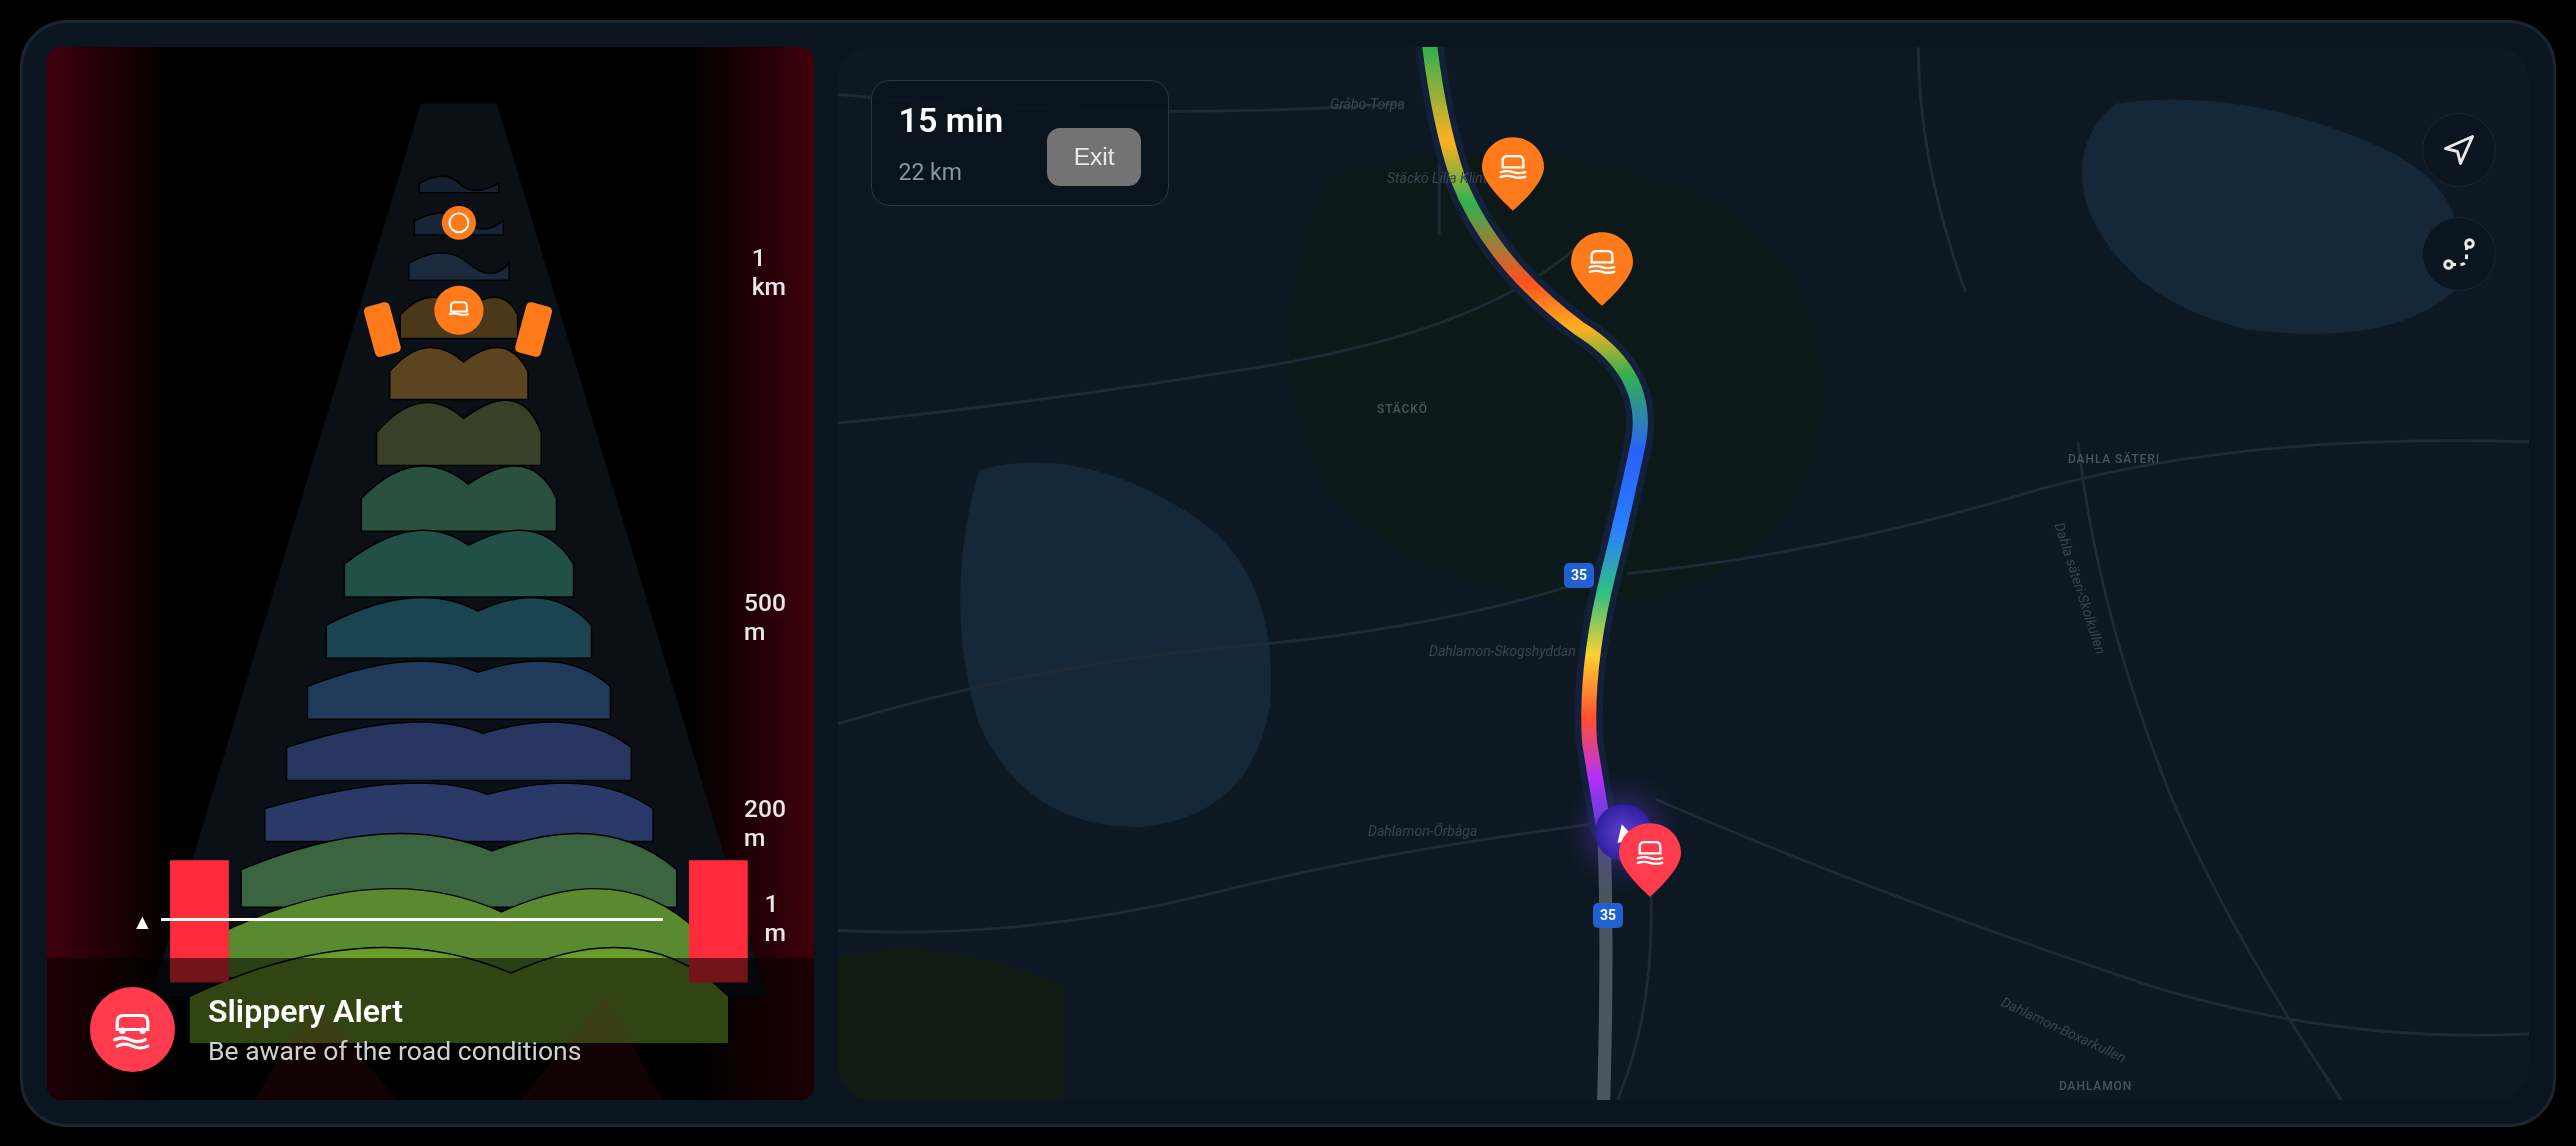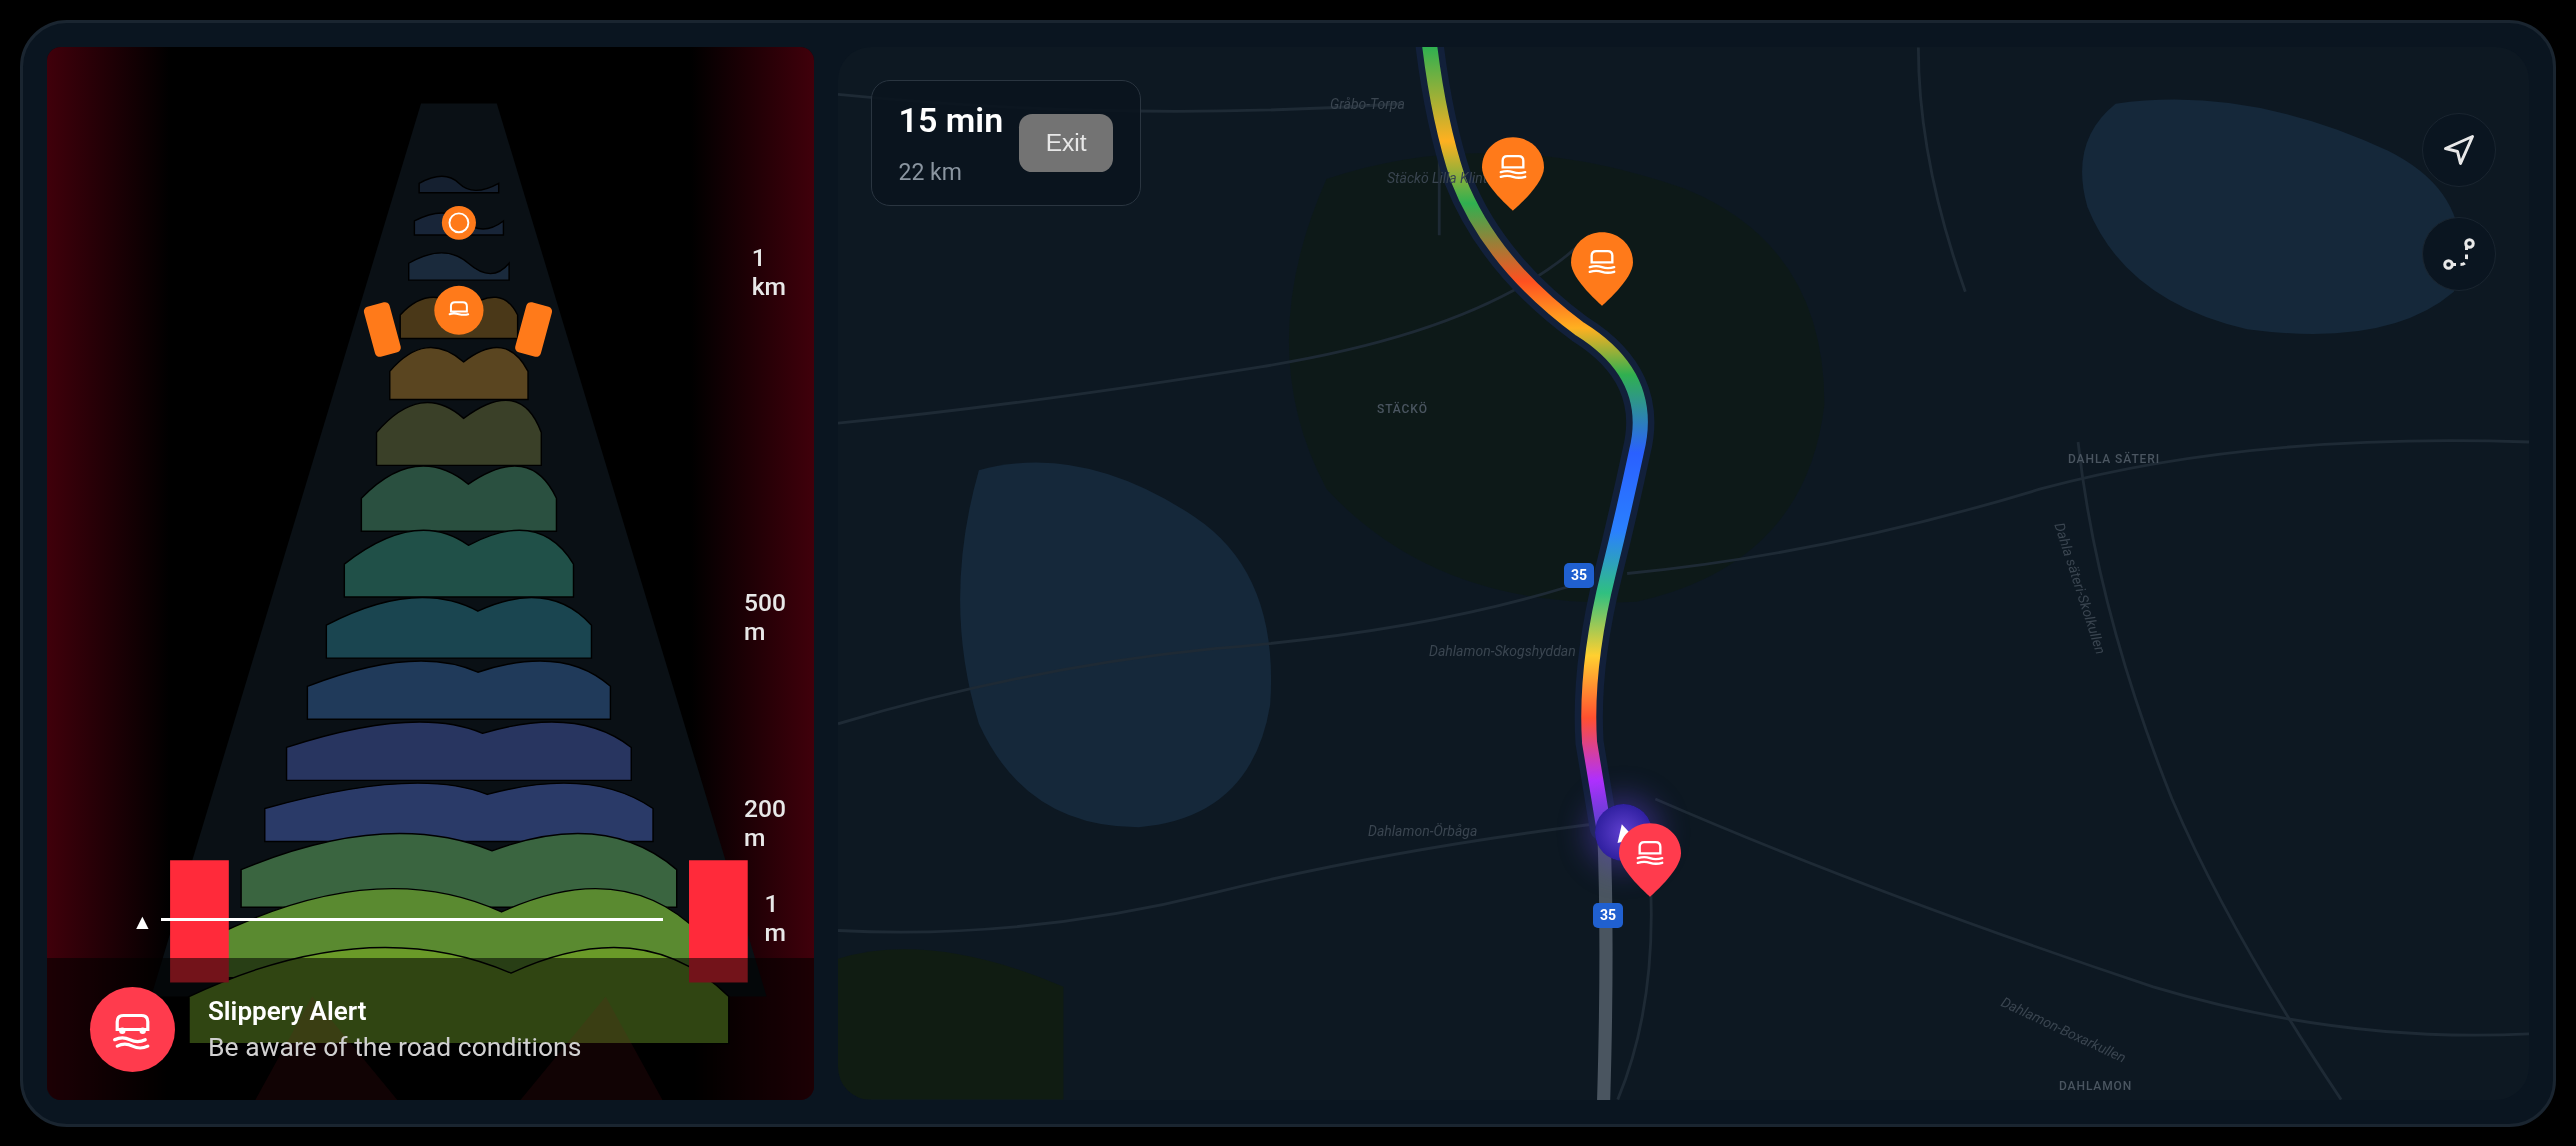--- a/index.html
+++ b/index.html
@@ -81,21 +81,21 @@
     height: 85px;
     border-radius: 50%;
     background: #ff3b4d;
     display: flex;
     align-items: center;
     justify-content: center;
     flex-shrink: 0;
   }
   .alert-title {
     color: #fff;
-    font-size: 26px;
+    font-size: 32px;
     font-weight: 600;
     margin-bottom: 5.7px;
   }
   .alert-sub {
     color: #d0d0d0;
     font-size: 26.5px;
   }
   
   .right-panel {
     flex: 1;
@@ -111,22 +111,22 @@
   }
   .eta-box {
     position: absolute;
     top: 33px;
     left: 33px;
     background: rgba(10,20,30,0.9);
     border: 0.9px solid #2a3540;
     border-radius: 19px;
     padding: 19px 26.5px;
     display: flex;
-    align-items: center;
-    gap: 16px;
+    align-items: flex-end;
+    gap: 44px;
   }
   .eta-text { display: flex; flex-direction: column; }
   .eta-time { color: #fff; font-size: 34px; font-weight: 600; }
   .eta-dist { color: #8a95a0; font-size: 23px; margin-top: 19px; }
   .exit-btn {
     background: #737373;
     color: #e8e8e8;
     border: none;
     border-radius: 13.2px;
     padding: 15px 26.5px;

